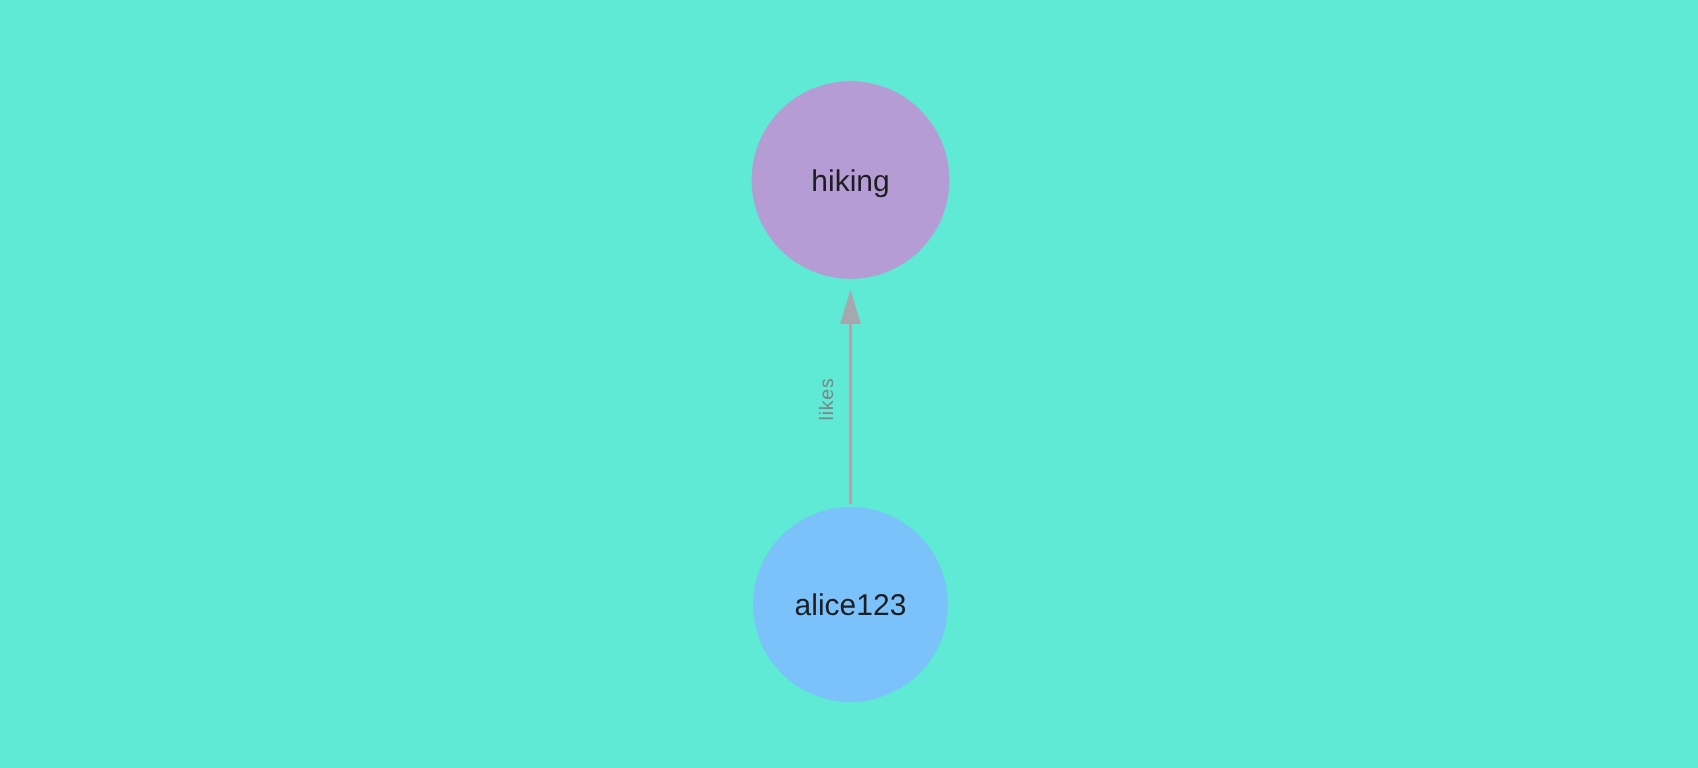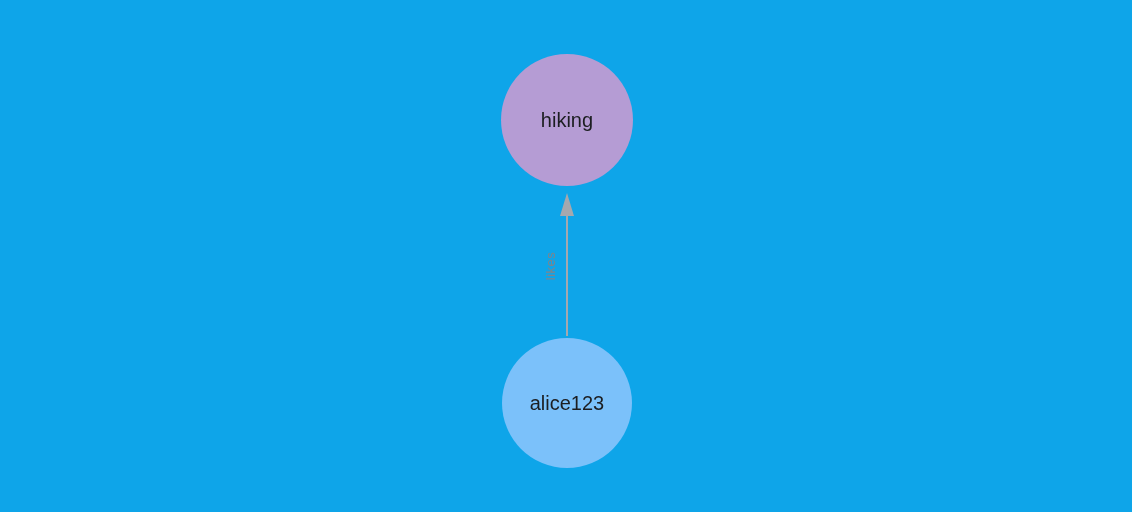--- a/index.html
+++ b/index.html
@@ -29,21 +29,21 @@
   .edge-label {
     font-family: "Liberation Sans", sans-serif;
     font-size: 13px;
     letter-spacing: 0.5px;
     pointer-events: none;
   }
 </style>
 </head>
 <body>
 
-<div class="canvas" style="background: #0ea5e9;">
+<div class="canvas" style="background: #5eead4;">
   <svg viewBox="0 0 1132 512" xmlns="http://www.w3.org/2000/svg">
 
     <g>
       <line x1="567" y1="214" x2="567" y2="336" stroke-width="2" stroke="#a5a8ae"></line>
       <polygon points="567,193 560,216 574,216" fill="#a5a8ae"></polygon>
       <text class="edge-label" transform="translate(555,266) rotate(-90)" text-anchor="middle" fill="#80848a">likes</text>
     </g>
 
     <g>
       <circle cx="567" cy="120" r="66" fill="#b59cd4"></circle>

